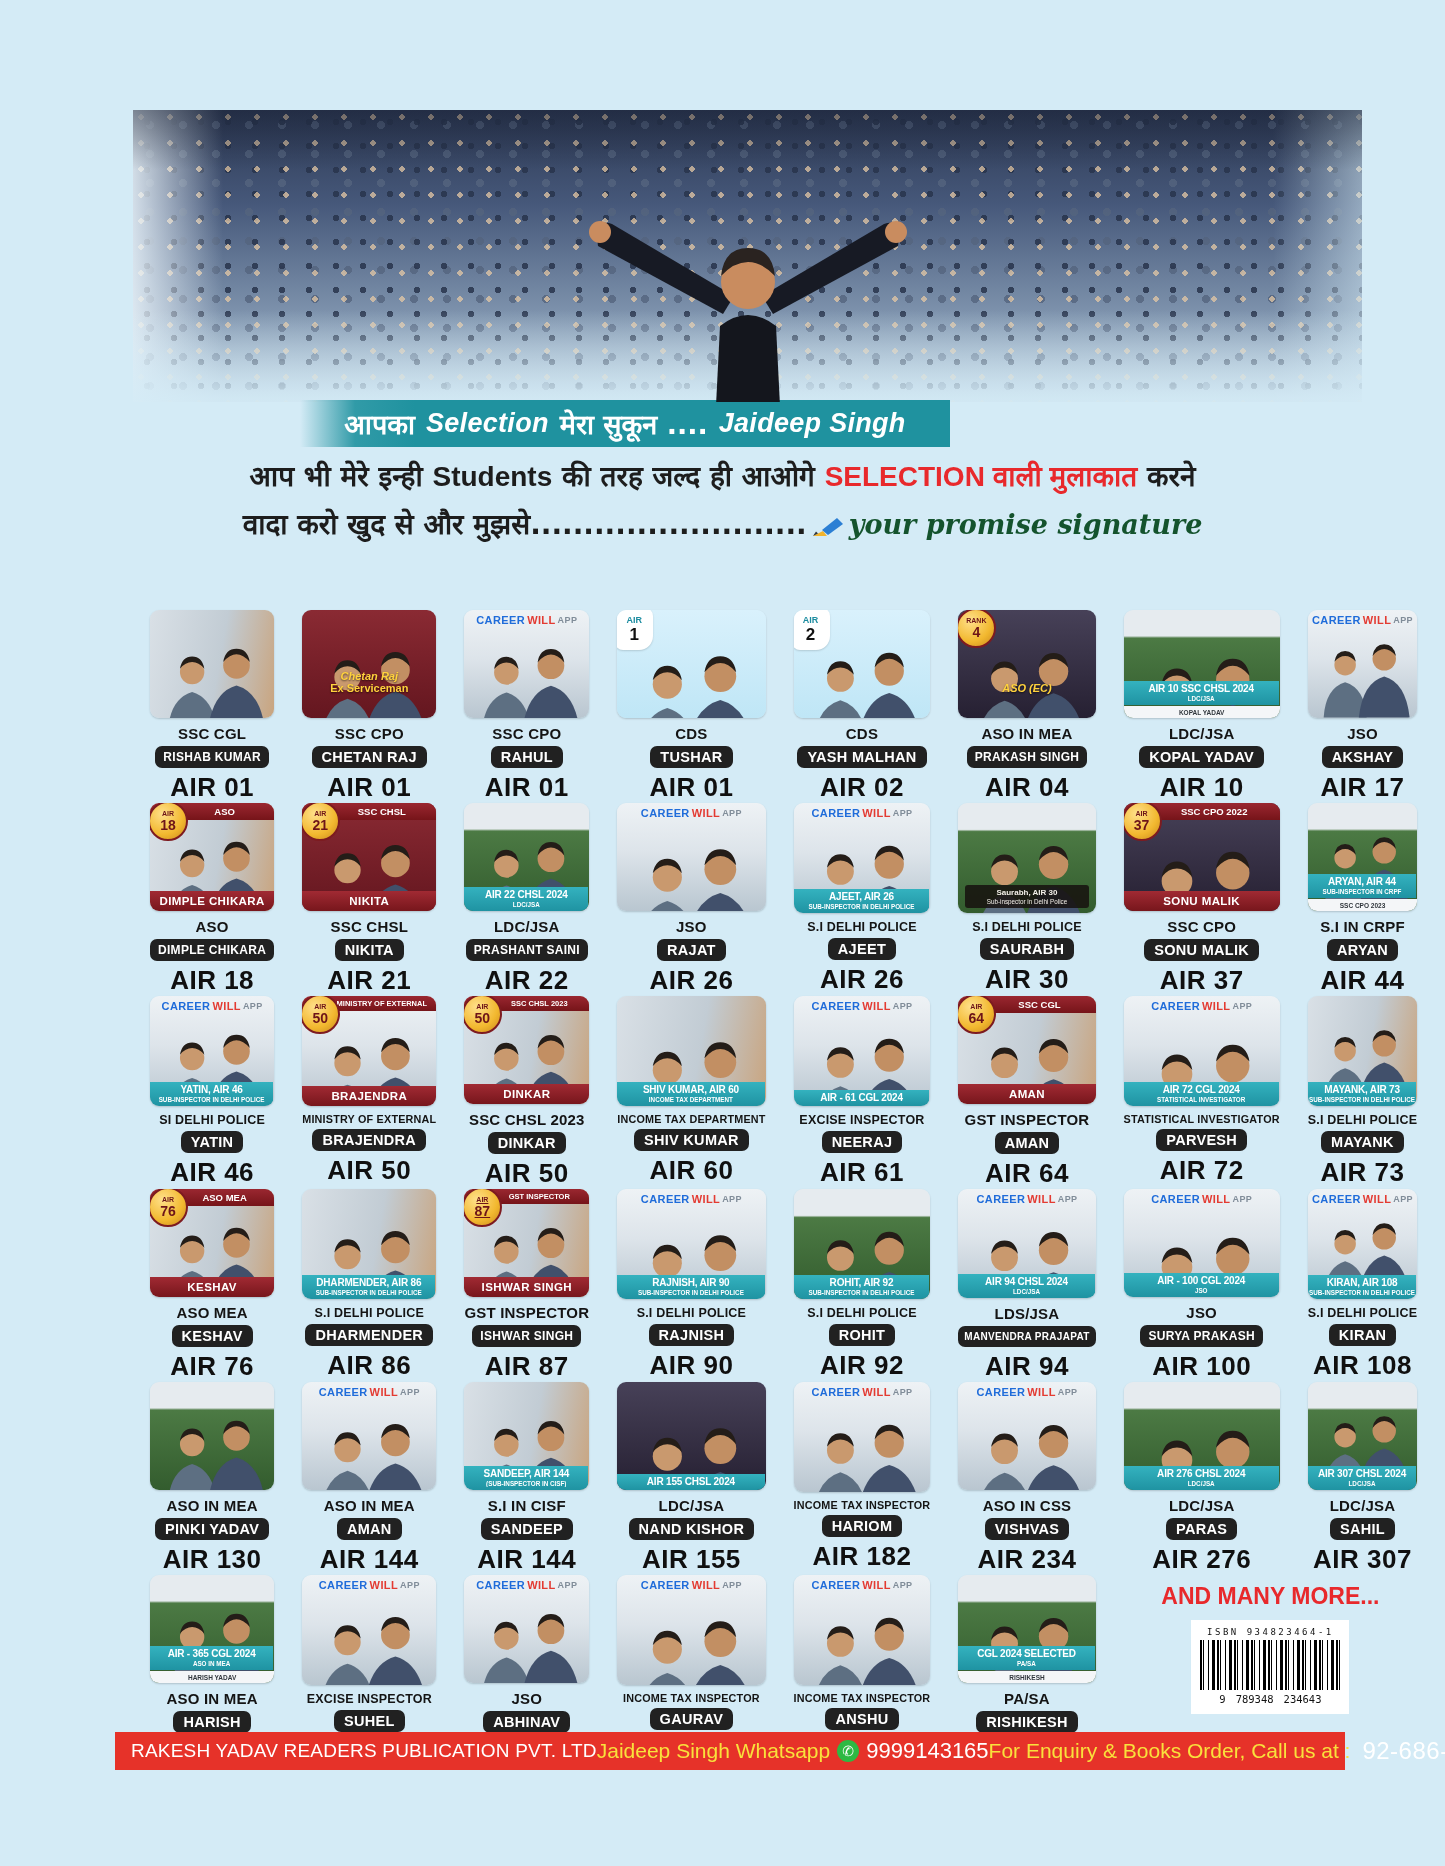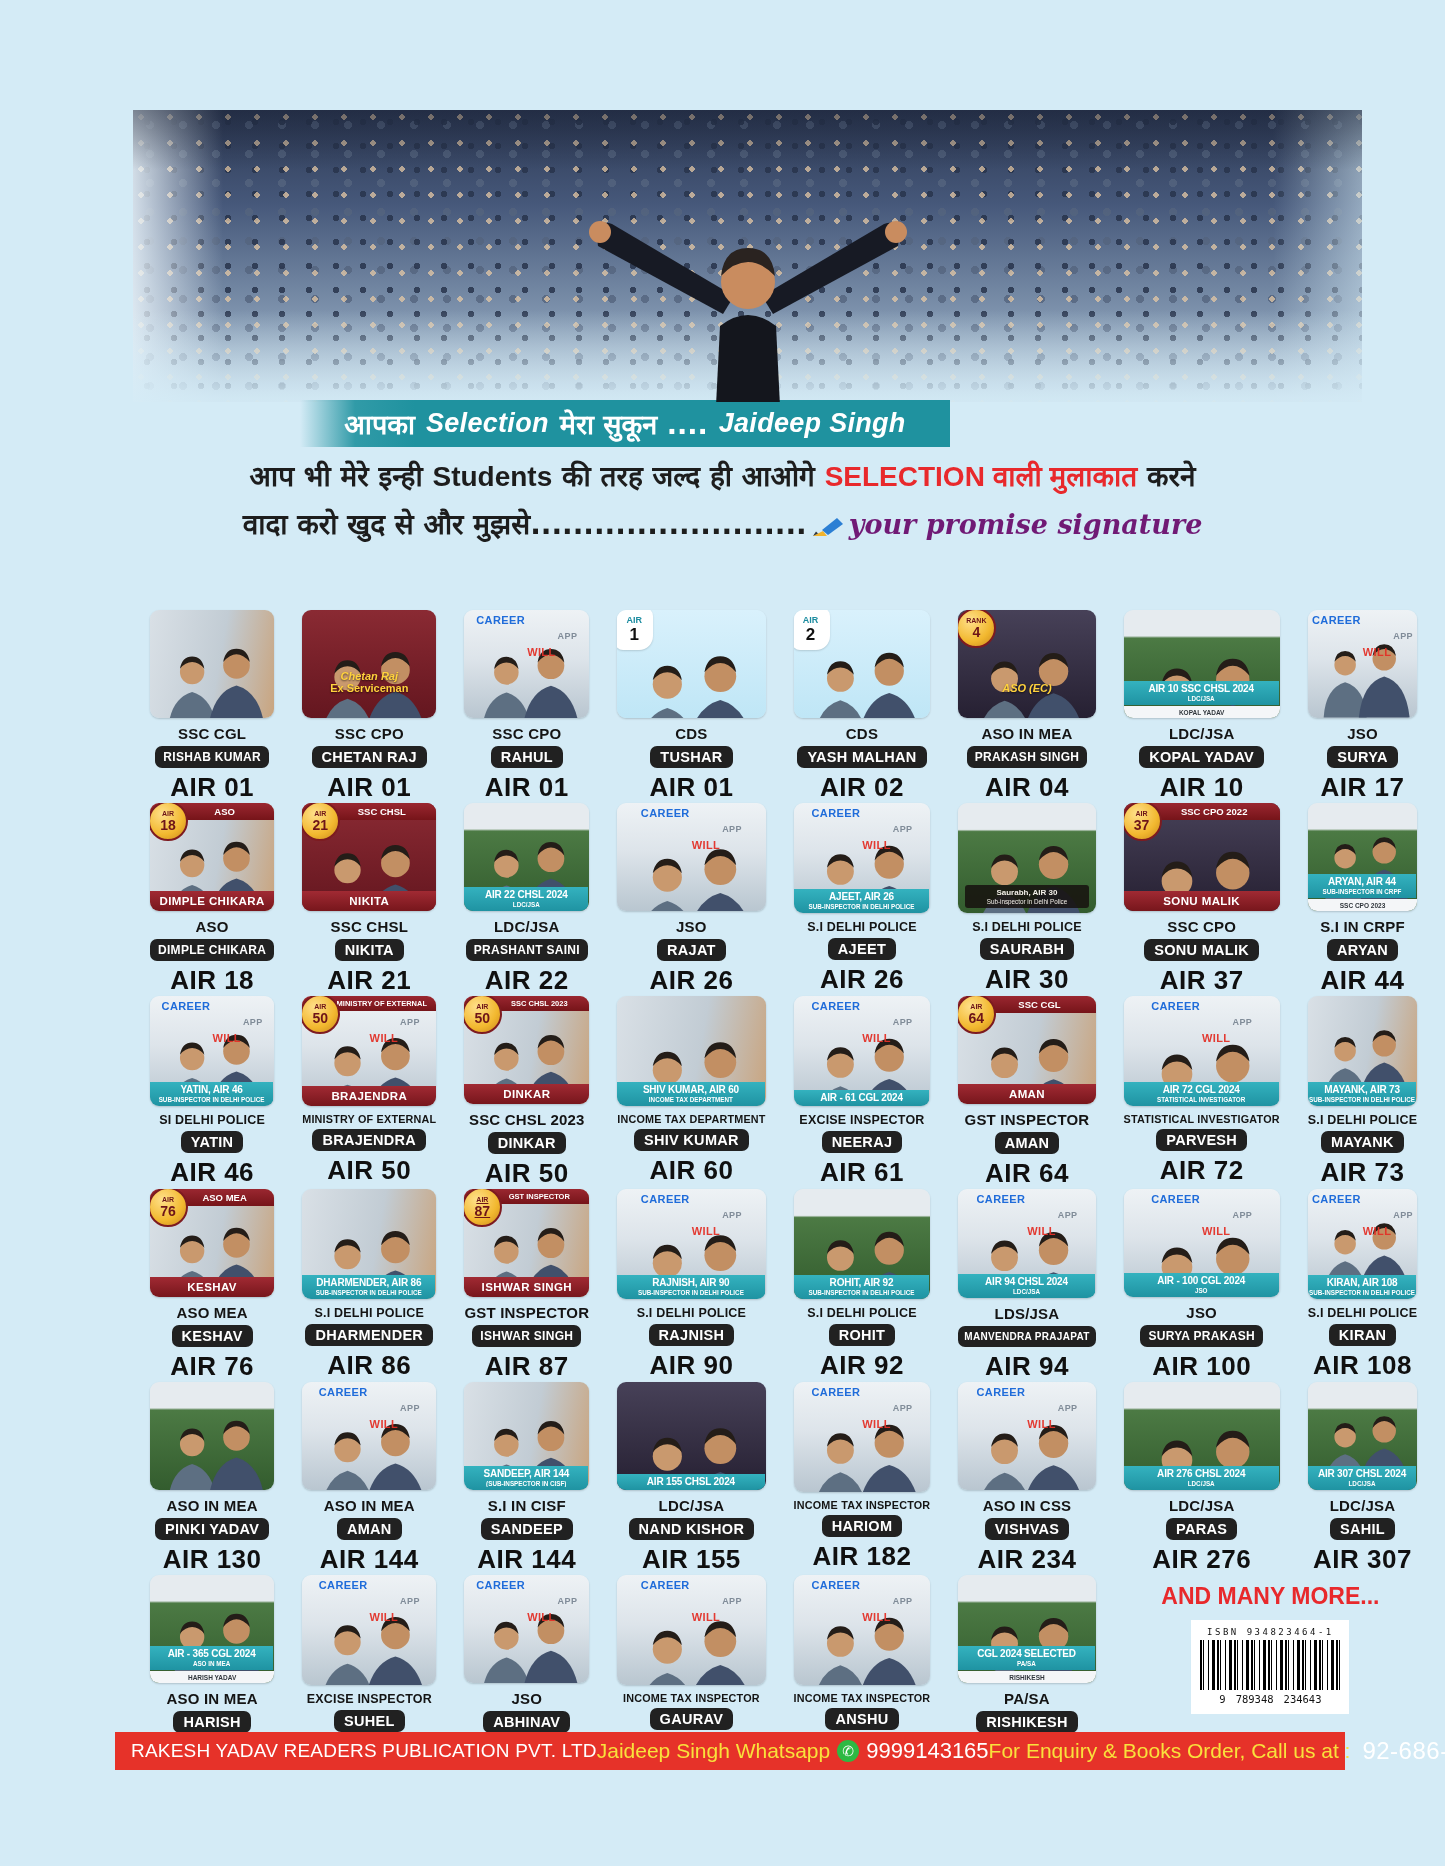--- a/index.html
+++ b/index.html
@@ -25,39 +25,39 @@
      display:flex;align-items:center;justify-content:center;gap:11px;white-space:nowrap;}
   .banner .dev{font-family:"DejaVu Sans",sans-serif;font-weight:700;font-size:27px;text-align:right;}
   .banner .lat{font-weight:700;font-style:italic;font-size:27px;letter-spacing:.3px;}
 
   
   .promise{position:absolute;left:140px;top:456px;width:1165px;text-align:center;color:#1d1d1d;}
   .p1{font-family:"DejaVu Sans",sans-serif;font-weight:700;font-size:28px;white-space:nowrap;}
   .p1 .lat{font-family:"Liberation Sans",sans-serif;font-weight:700;}
   .p1 .red{color:#e8292c;}
   .p2{margin-top:10px;font-family:"DejaVu Sans",sans-serif;font-weight:700;font-size:28px;white-space:nowrap;}
-  .p2 .sig{font-family:"DejaVu Serif",serif;font-style:italic;font-weight:700;color:#701a75;font-size:27px;}
+  .p2 .sig{font-family:"DejaVu Serif",serif;font-style:italic;font-weight:700;color:#14532d;font-size:27px;}
   .pen{display:inline-block;vertical-align:-4px;margin:0 4px;}
 
   
   .grid{position:absolute;left:150px;top:610px;width:1145px;display:grid;
         grid-template-columns:repeat(8,1fr);column-gap:28px;grid-auto-rows:193px;}
   .card{display:flex;flex-direction:column;align-items:center;}
   .photo{position:relative;width:100%;height:110px;border-radius:9px;overflow:hidden;
          box-shadow:0 1px 2px rgba(0,0,0,.18);}
   .photo svg.sil{position:absolute;inset:0;z-index:1;}
   .ph-cw{background:linear-gradient(180deg,#eef2f5 0%,#dde4ea 45%,#b9c6d0 100%);}
   .ph-hedge{background:linear-gradient(180deg,#e6ebef 0%,#e6ebef 24%,#4c7a44 26%,#335c2e 100%);}
   .ph-studio{background:linear-gradient(100deg,#d9e0e6 0%,#c2ccd4 55%,#c9a47e 100%);}
   .ph-maroon{background:linear-gradient(180deg,#8a2a33 0%,#64161f 100%);}
   .ph-navy{background:linear-gradient(180deg,#474158 0%,#262032 100%);}
   .ph-lightblue{background:linear-gradient(180deg,#d9f1fc 0%,#bfe6f6 100%);}
   .cw-brand{display:none;position:absolute;top:4px;left:0;right:0;z-index:2;justify-content:center;
             gap:2px;font-size:11px;font-weight:800;letter-spacing:.4px;opacity:.95;}
-  .cw-b1{color:#1565d8;}.cw-b2{color:#e33128;margin-top:32px;}.cw-b3{color:#7b8794;font-size:9px;align-self:center;}
+  .cw-b1{color:#1565d8;}.cw-b2{color:#e33128;}.cw-b3{color:#7b8794;font-size:9px;align-self:center;}
   .badge{position:absolute;top:-2px;left:-2px;display:none;flex-direction:column;align-items:center;
          justify-content:center;z-index:6;line-height:1;}
   .badge-gold{width:36px;height:36px;border-radius:50%;color:#6d1418;border:2px solid #7d1b20;
       background:radial-gradient(circle at 35% 30%,#ffe08a,#f2b82f 60%,#c8871c);}
   .badge-gold .badge-top{font-size:7px;font-weight:800;}
   .badge-gold .badge-num{font-size:14px;font-weight:800;margin-top:1px;}
   .badge-white{width:38px;height:42px;border-radius:8px 8px 14px 8px;background:#fff;color:#111;
       box-shadow:0 1px 2px rgba(0,0,0,.15);}
   .badge-white .badge-top{color:#1c8ca0;font-size:9px;font-weight:800;}
   .badge-white .badge-num{font-size:17px;font-weight:800;margin-top:1px;}
@@ -314,21 +314,21 @@
         <path d="M66 47 Q68 35 78 35 Q88 35 90 47 Q84 40 78 40 Q72 40 66 47 Z" fill="#241d18"></path>
       </svg>
       <div class="cw-brand" style="display: flex;">
         <span class="cw-b1">CAREER</span>
         <span class="cw-b2">WILL</span>
         <span class="cw-b3">APP</span>
       </div>
 
     </div>
     <div class="post">JSO</div>
-    <div class="name-pill">SURYA</div>
+    <div class="name-pill">AKSHAY</div>
     <div class="air">AIR 17</div>
   </div>
 
   <div class="card">
     <div class="photo ph-studio">
       <svg class="sil" viewBox="0 0 112 110" preserveAspectRatio="none">
         <path d="M16 110 Q18 80 38 74 Q58 80 60 110 Z" fill="#5d6f82"></path>
         <circle cx="38" cy="56" r="11" fill="#c9996e"></circle>
         <path d="M27 53 Q29 42 38 42 Q47 42 49 53 Q44 47 38 47 Q32 47 27 53 Z" fill="#241d18"></path>
         <path d="M52 110 Q56 74 78 68 Q100 74 104 110 Z" fill="#41506b"></path>

